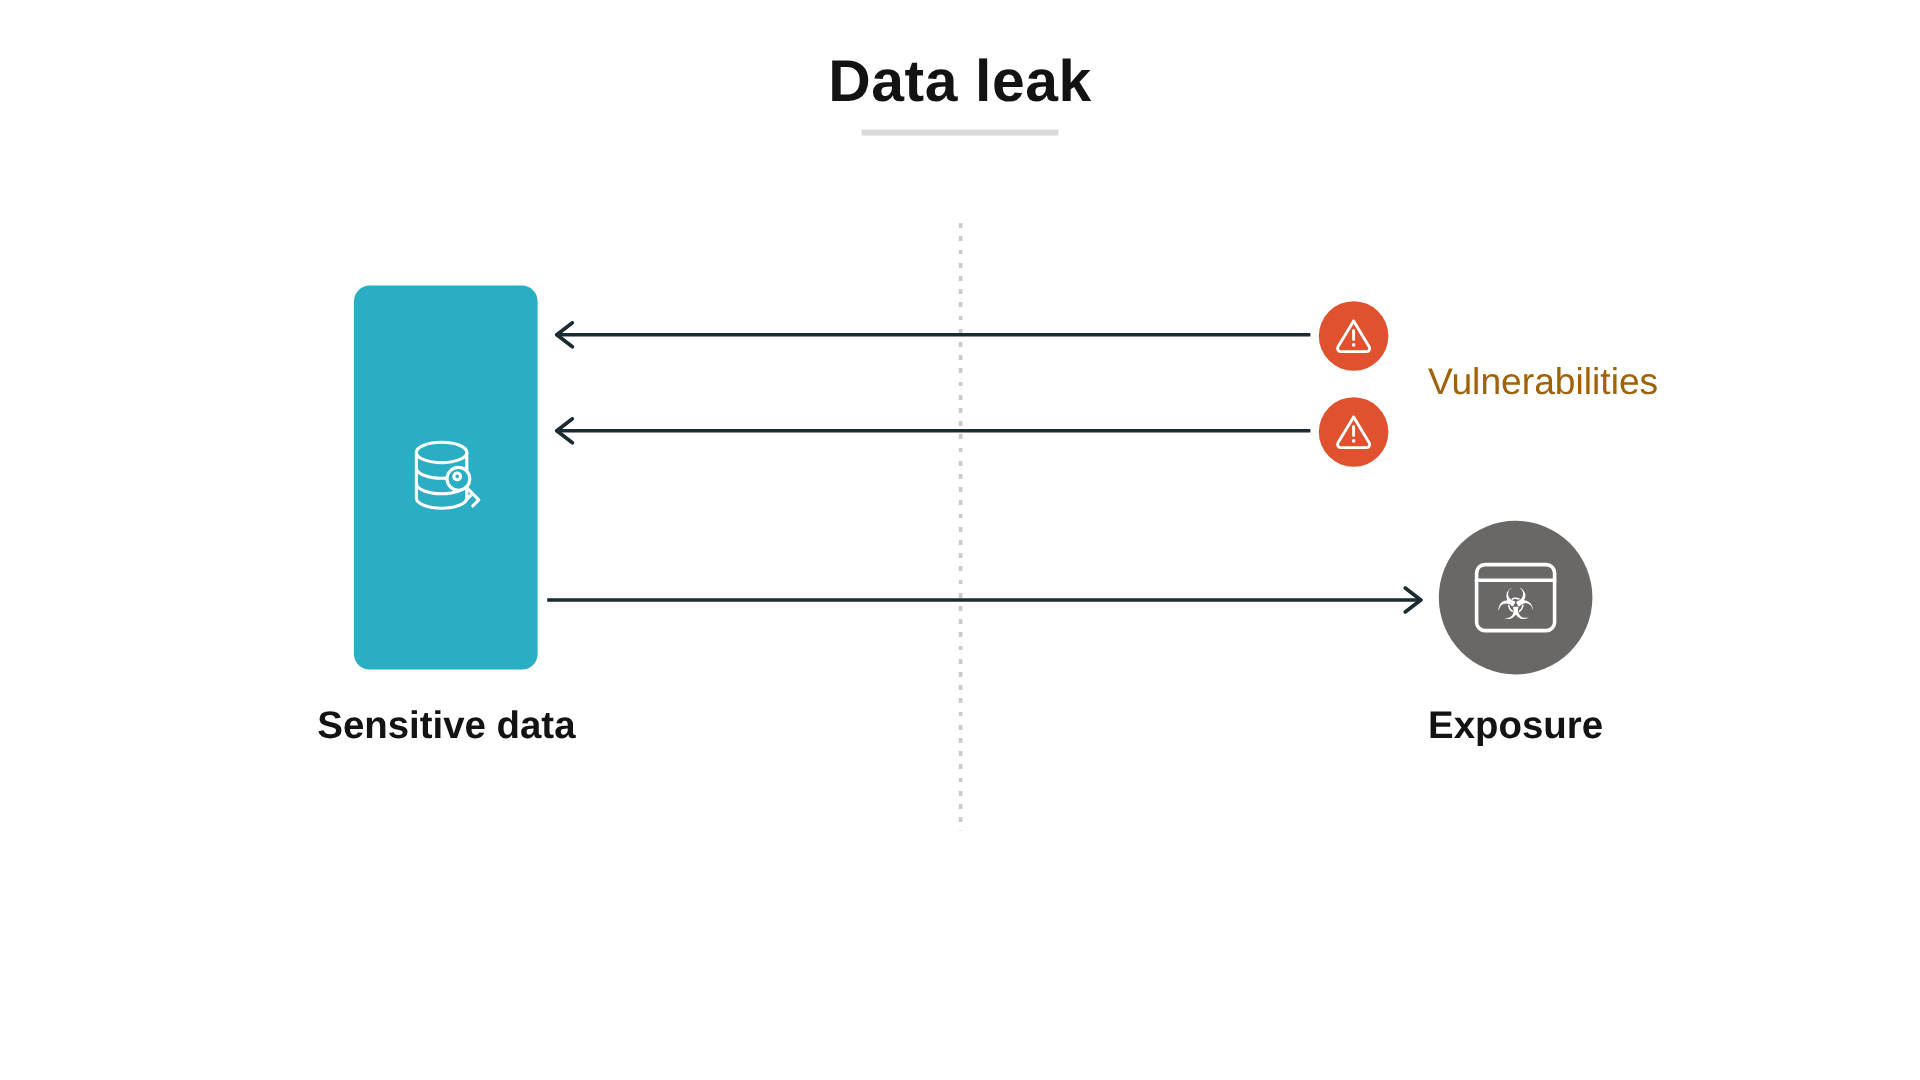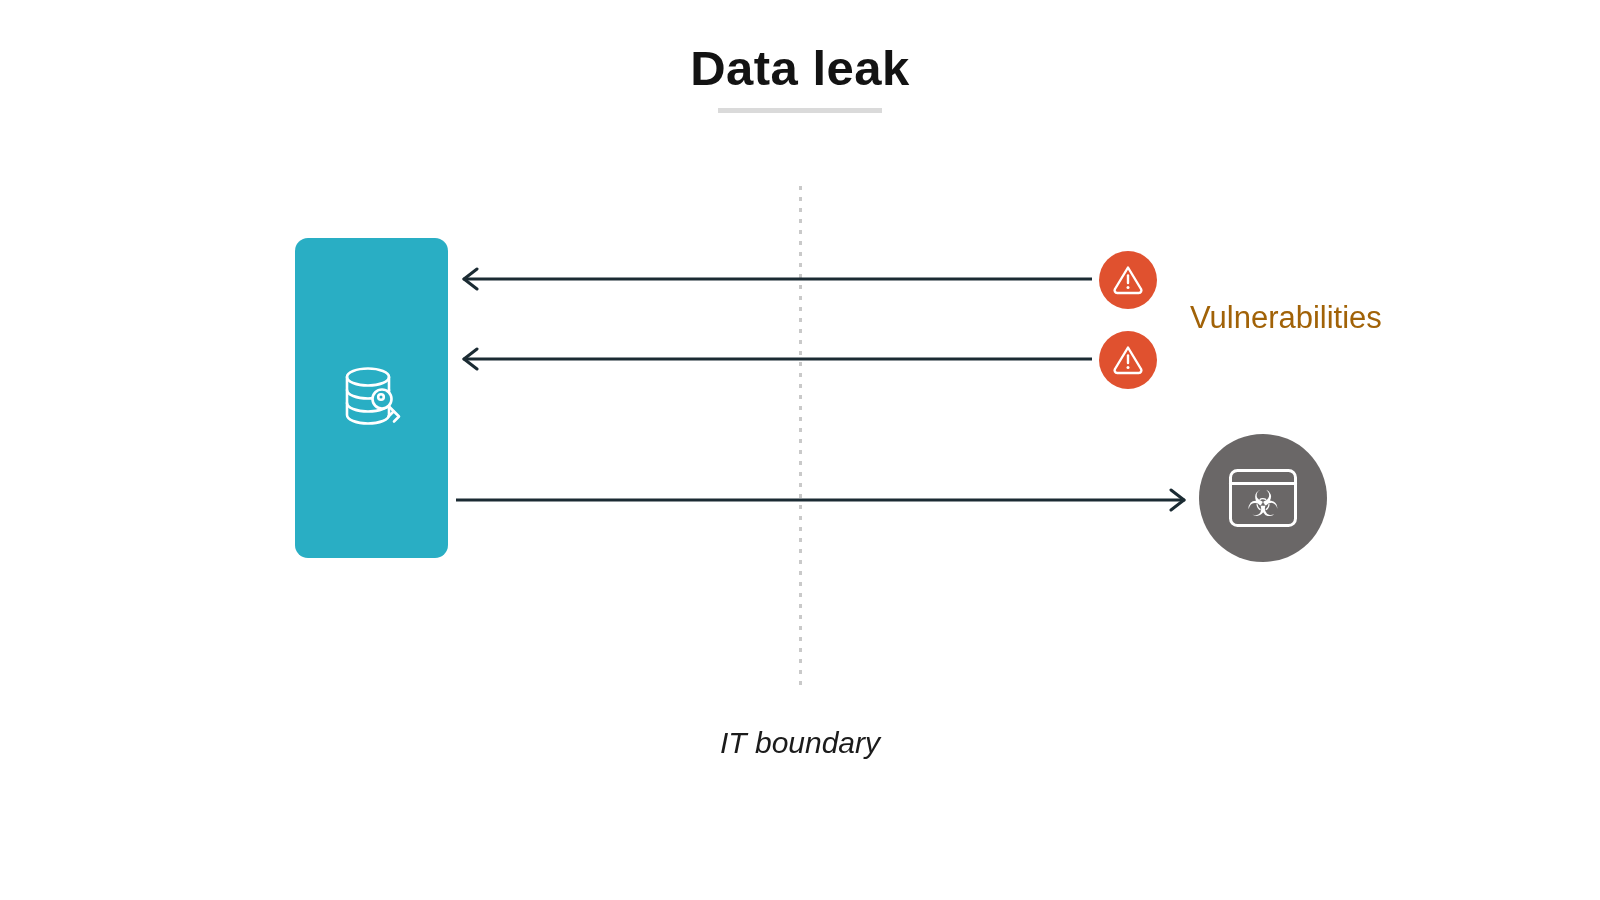--- a/index.html
+++ b/index.html
@@ -67,34 +67,34 @@
 </style>
 </head>
 <body>
 
 <div class="canvas">
 
   <div class="title">Data leak</div>
   <div class="title-underline"></div>
 
   <div class="dotted-line"></div>
-  <div class="boundary-label">IT boundary</div>
 
   <div class="sensitive-rect">
     <svg class="db-icon" width="68" height="68" viewBox="0 0 68 68" fill="none" stroke="#ffffff" stroke-width="2.6" stroke-linecap="round" stroke-linejoin="round">
       <ellipse cx="30" cy="13" rx="21" ry="8.5"></ellipse>
       <path d="M9 13 V51 a21 8.5 0 0 0 42 0 V13"></path>
       <path d="M9 26 a21 8.5 0 0 0 42 0"></path>
       <path d="M9 39 a21 8.5 0 0 0 42 0"></path>
       <circle cx="44" cy="35" r="9.5" fill="#29aec4"></circle>
       <circle cx="43" cy="33" r="2.8"></circle>
       <path d="M50.5 42 L61 52.5 L56 57.5"></path>
       <path d="M55.5 47.5 L50.5 52.5"></path>
     </svg>
   </div>
+  <div class="node-label sensitive-label">Sensitive data</div>
 
   <svg class="arrow arrow-1" width="636" height="24" viewBox="0 0 636 24" fill="none" stroke="#1b2b33" stroke-width="3" stroke-linecap="round" stroke-linejoin="round">
     <line x1="636" y1="12" x2="8" y2="12"></line>
     <polyline points="21,2 8,12 21,22"></polyline>
   </svg>
   <svg class="arrow arrow-2" width="636" height="24" viewBox="0 0 636 24" fill="none" stroke="#1b2b33" stroke-width="3" stroke-linecap="round" stroke-linejoin="round">
     <line x1="636" y1="12" x2="8" y2="12"></line>
     <polyline points="21,2 8,12 21,22"></polyline>
   </svg>
 
@@ -119,14 +119,15 @@
   </div>
   <div class="vuln-label">Vulnerabilities</div>
 
   <div class="exposure-circle">
     <svg width="70" height="60" viewBox="0 0 70 60" fill="none" stroke="#ffffff" stroke-width="3" stroke-linecap="round" stroke-linejoin="round">
       <rect x="2.5" y="2.5" width="65" height="55" rx="7"></rect>
       <line x1="2.5" y1="15.5" x2="67.5" y2="15.5"></line>
       <text x="35" y="48" text-anchor="middle" font-size="36" font-family="DejaVu Sans, sans-serif" fill="#ffffff" stroke="none">☣</text>
     </svg>
   </div>
+  <div class="node-label exposure-label">Exposure</div>
 
 </div>
 
 </body></html>

